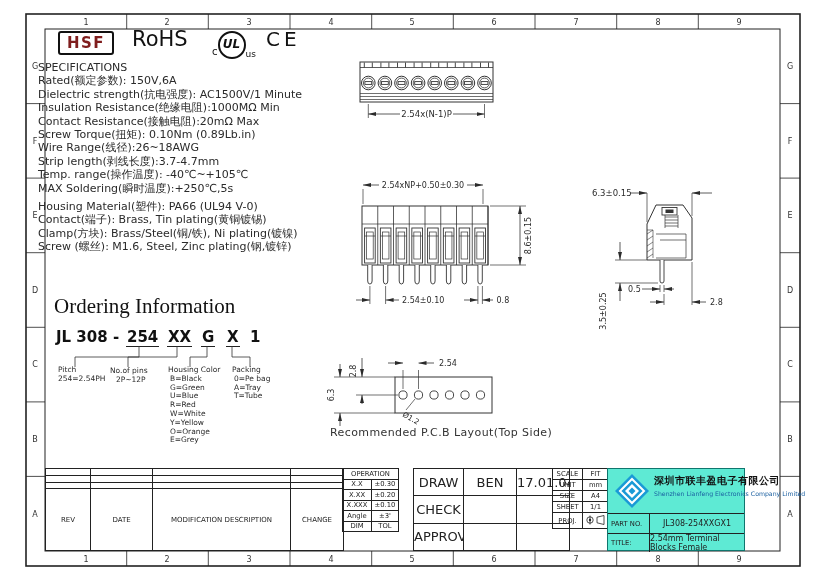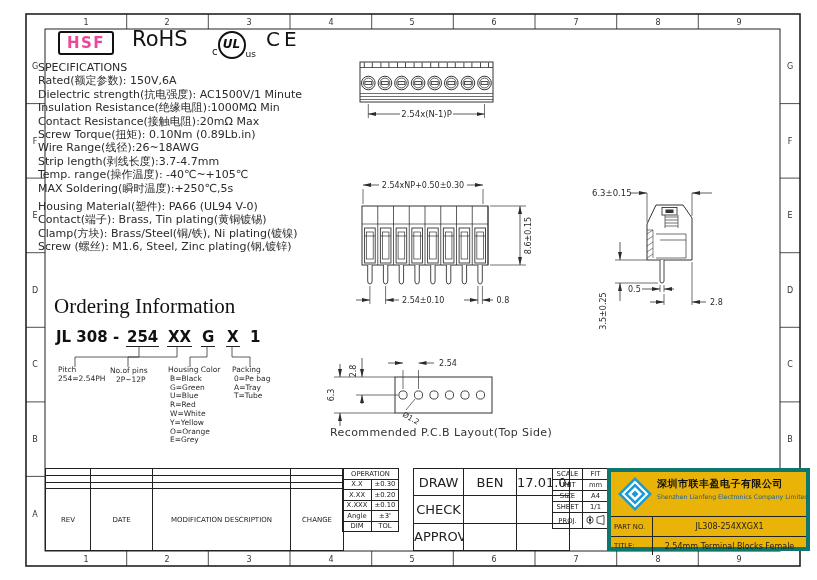--- a/index.html
+++ b/index.html
@@ -3,21 +3,21 @@
 <meta charset="utf-8">
 <style>
   html,body{margin:0;padding:0;background:#fff;}
   .sheet{position:relative;width:817px;height:580px;background:#fff;overflow:hidden;
          font-family:"DejaVu Sans",sans-serif;color:#222;}
   .abs{position:absolute;}
   svg text{font-family:"DejaVu Sans",sans-serif;fill:#2b2b2b;}
   .zone{font-size:8px;fill:#333;}
   
   .hsf-box{position:absolute;left:58px;top:31px;border:2.5px solid #111;border-radius:3px;
-           font-size:15px;font-weight:bold;letter-spacing:1.5px;padding:1px 7px;color:#ec4899;}
+           font-size:15px;font-weight:bold;letter-spacing:1.5px;padding:1px 7px;color:#7f1d1d;}
   .rohs{position:absolute;left:132px;top:27px;font-size:21px;font-weight:500;color:#111;}
   .ul-mark{position:absolute;left:212px;top:31px;color:#111;}
   .ul-c{font-size:10px;vertical-align:-7px;}
   .ul-circle{display:inline-block;width:24px;height:24px;border:2px solid #111;border-radius:50%;
              text-align:center;line-height:22px;font-weight:bold;font-style:italic;font-size:12px;}
   .ul-us{font-size:9px;vertical-align:-9px;}
   .ce{position:absolute;left:266px;top:27px;font-size:20px;letter-spacing:4px;color:#111;}
   
   .spec{position:absolute;left:38px;font-size:11px;line-height:13.4px;color:#2a2a2a;white-space:nowrap;}
   
@@ -27,22 +27,22 @@
   .code-u{border-bottom:1.5px solid #222;padding:0 1px;}
   .legend{position:absolute;font-size:7.5px;line-height:8.8px;color:#2a2a2a;white-space:nowrap;}
   .pcb-caption{position:absolute;left:330px;top:426px;font-size:11px;letter-spacing:0.4px;color:#333;}
   
   table.tb{position:absolute;border-collapse:collapse;table-layout:fixed;color:#222;}
   table.tb td{border:1px solid #222;text-align:center;padding:0;overflow:hidden;white-space:nowrap;}
   .rev-t{font-size:7px;}
   .tol-t{font-size:6.8px;}
   .drw-t{font-size:13px;margin-left:16px;}
   .scl-t{font-size:6.8px;}
-  .company{position:absolute;left:607px;top:468px;width:203px;height:83px;border:4px solid #0f766e;
-           box-sizing:border-box;background:#eab308;}
+  .company{position:absolute;left:607px;top:468px;width:138px;height:83px;border:1px solid #0f766e;
+           box-sizing:border-box;background:#5eead4;}
   .co-top{position:relative;height:44px;border-bottom:1px solid #222;}
   .co-names{position:absolute;left:46px;top:5px;width:124px;}
   .co-cn{font-size:10px;font-weight:bold;color:#111;letter-spacing:0.5px;white-space:nowrap;}
   .co-en{font-size:6.2px;color:#1a5fa0;margin-top:2px;white-space:nowrap;}
   .co-row{position:relative;height:19px;border-bottom:1px solid #222;display:flex;}
   .co-row:last-child{border-bottom:none;height:18px;}
   .co-label{width:42px;border-right:1px solid #222;font-size:6.8px;display:flex;align-items:center;
             padding-left:3px;box-sizing:border-box;}
   .co-value{flex:1;font-size:8px;display:flex;align-items:center;justify-content:center;}
 </style>

